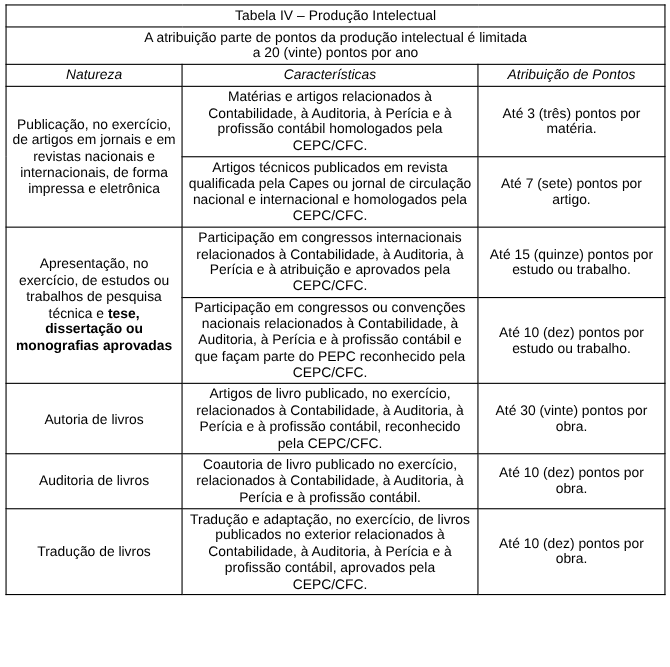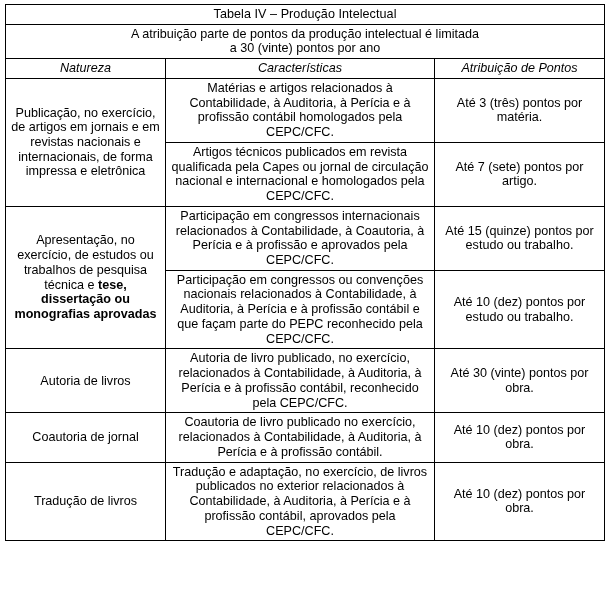--- a/index.html
+++ b/index.html
@@ -100,21 +100,21 @@
     </colgroup>
     <tbody>
 
       <tr>
         <td class="title-cell" colspan="3">Tabela IV – Produção Intelectual</td>
       </tr>
 
       <tr>
         <td class="note-cell" colspan="3">
           <span>A atribuição parte de pontos da produção intelectual é limitada</span><br>
-          <span>a 30 (vinte) pontos por ano</span>
+          <span>a 20 (vinte) pontos por ano</span>
         </td>
       </tr>
 
       <tr>
         <td class="col-header">Natureza</td>
         <td class="col-header">Características</td>
         <td class="col-header">Atribuição de Pontos</td>
       </tr>
 
       <tr>
@@ -127,40 +127,40 @@
 
       <tr>
         <td class="carac-cell">Artigos técnicos publicados em revista qualificada pela Capes ou jornal de circulação nacional e internacional e homologados pela CEPC/CFC.</td>
         <td class="pontos-cell">Até 7 (sete) pontos por artigo.</td>
       </tr>
 
       <tr>
         <td class="natureza-cell" rowspan="2">
           <span>Apresentação, no exercício, de estudos ou trabalhos de pesquisa técnica e </span><span class="b">tese, dissertação ou monografias aprovadas</span>
         </td>
-        <td class="carac-cell">Participação em congressos internacionais relacionados à Contabilidade, à Coautoria, à Perícia e à profissão e aprovados pela CEPC/CFC.</td>
+        <td class="carac-cell">Participação em congressos internacionais relacionados à Contabilidade, à Auditoria, à Perícia e à atribuição e aprovados pela CEPC/CFC.</td>
         <td class="pontos-cell">Até 15 (quinze) pontos por estudo ou trabalho.</td>
       </tr>
 
       <tr>
         <td class="carac-cell">Participação em congressos ou convenções nacionais relacionados à Contabilidade, à Auditoria, à Perícia e à profissão contábil e que façam parte do PEPC reconhecido pela CEPC/CFC.</td>
         <td class="pontos-cell">Até 10 (dez) pontos por estudo ou trabalho.</td>
       </tr>
 
       <tr>
         <td class="natureza-cell">
           <span>Autoria de livros</span><span class="b"></span>
         </td>
-        <td class="carac-cell">Autoria de livro publicado, no exercício, relacionados à Contabilidade, à Auditoria, à Perícia e à profissão contábil, reconhecido pela CEPC/CFC.</td>
+        <td class="carac-cell">Artigos de livro publicado, no exercício, relacionados à Contabilidade, à Auditoria, à Perícia e à profissão contábil, reconhecido pela CEPC/CFC.</td>
         <td class="pontos-cell">Até 30 (vinte) pontos por obra.</td>
       </tr>
 
       <tr>
         <td class="natureza-cell">
-          <span>Coautoria de jornal</span><span class="b"></span>
+          <span>Auditoria de livros</span><span class="b"></span>
         </td>
         <td class="carac-cell">Coautoria de livro publicado no exercício, relacionados à Contabilidade, à Auditoria, à Perícia e à profissão contábil.</td>
         <td class="pontos-cell">Até 10 (dez) pontos por obra.</td>
       </tr>
 
       <tr>
         <td class="natureza-cell">
           <span>Tradução de livros</span><span class="b"></span>
         </td>
         <td class="carac-cell">Tradução e adaptação, no exercício, de livros publicados no exterior relacionados à Contabilidade, à Auditoria, à Perícia e à profissão contábil, aprovados pela CEPC/CFC.</td>

